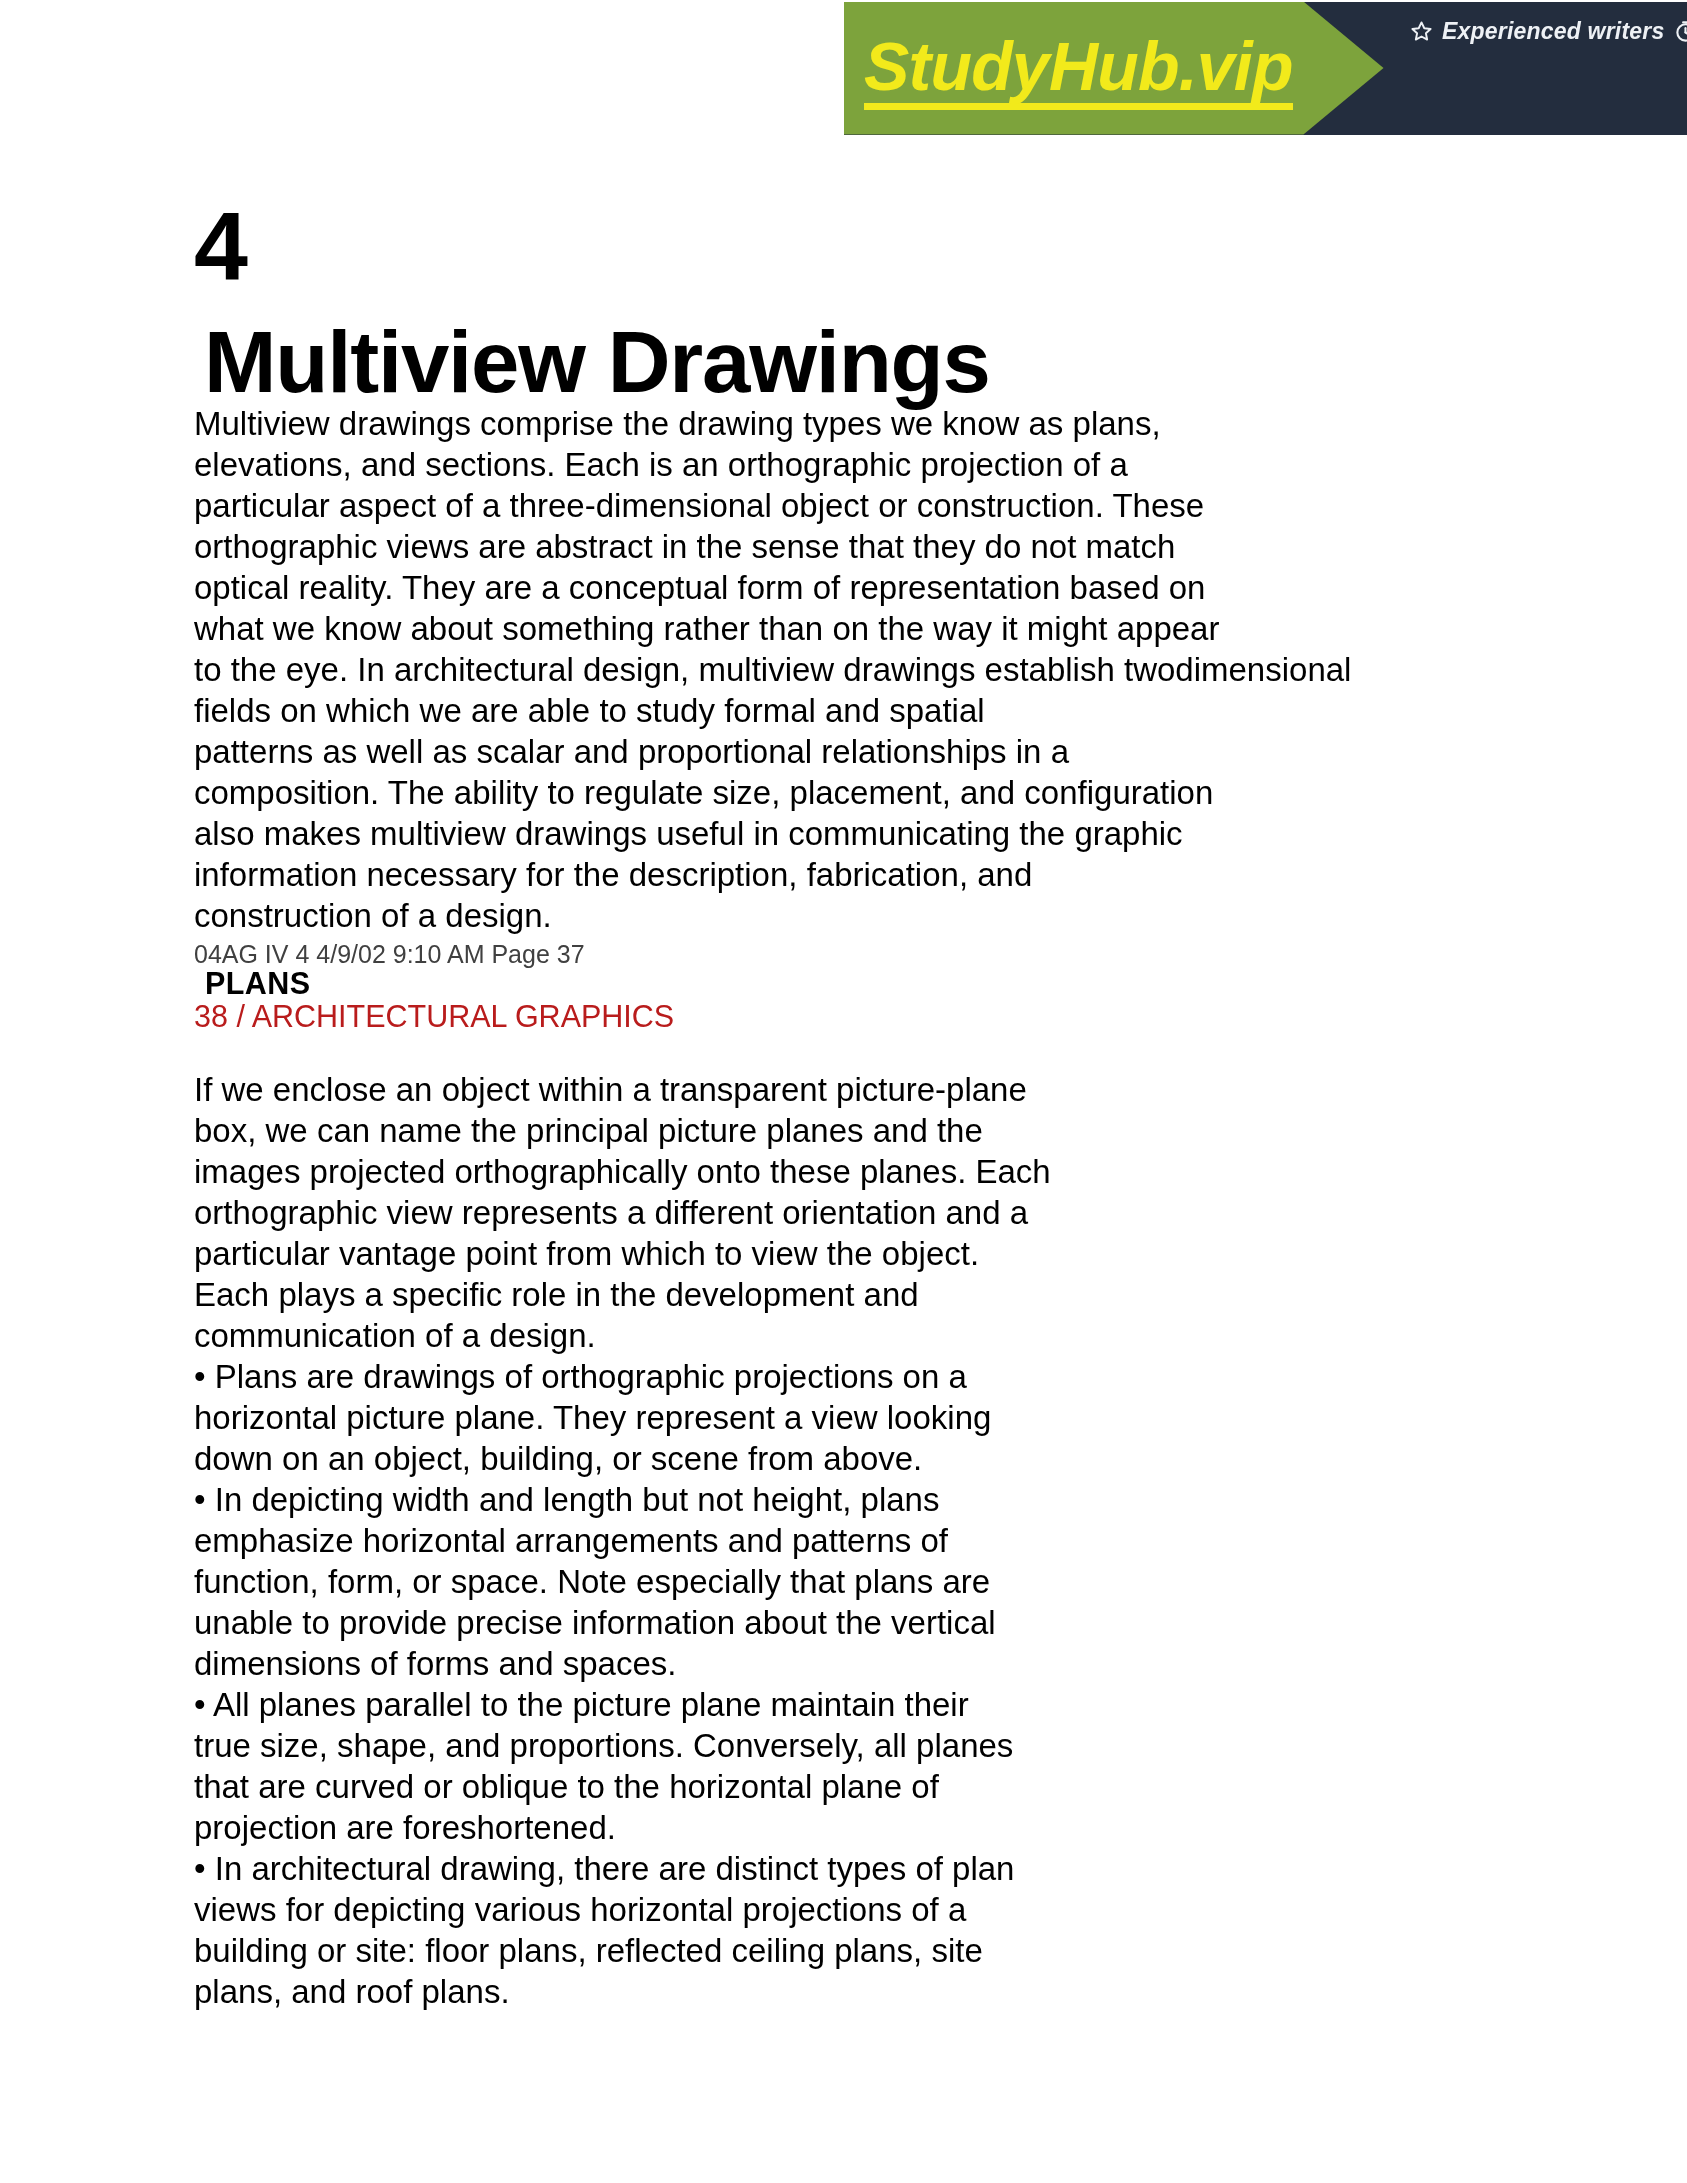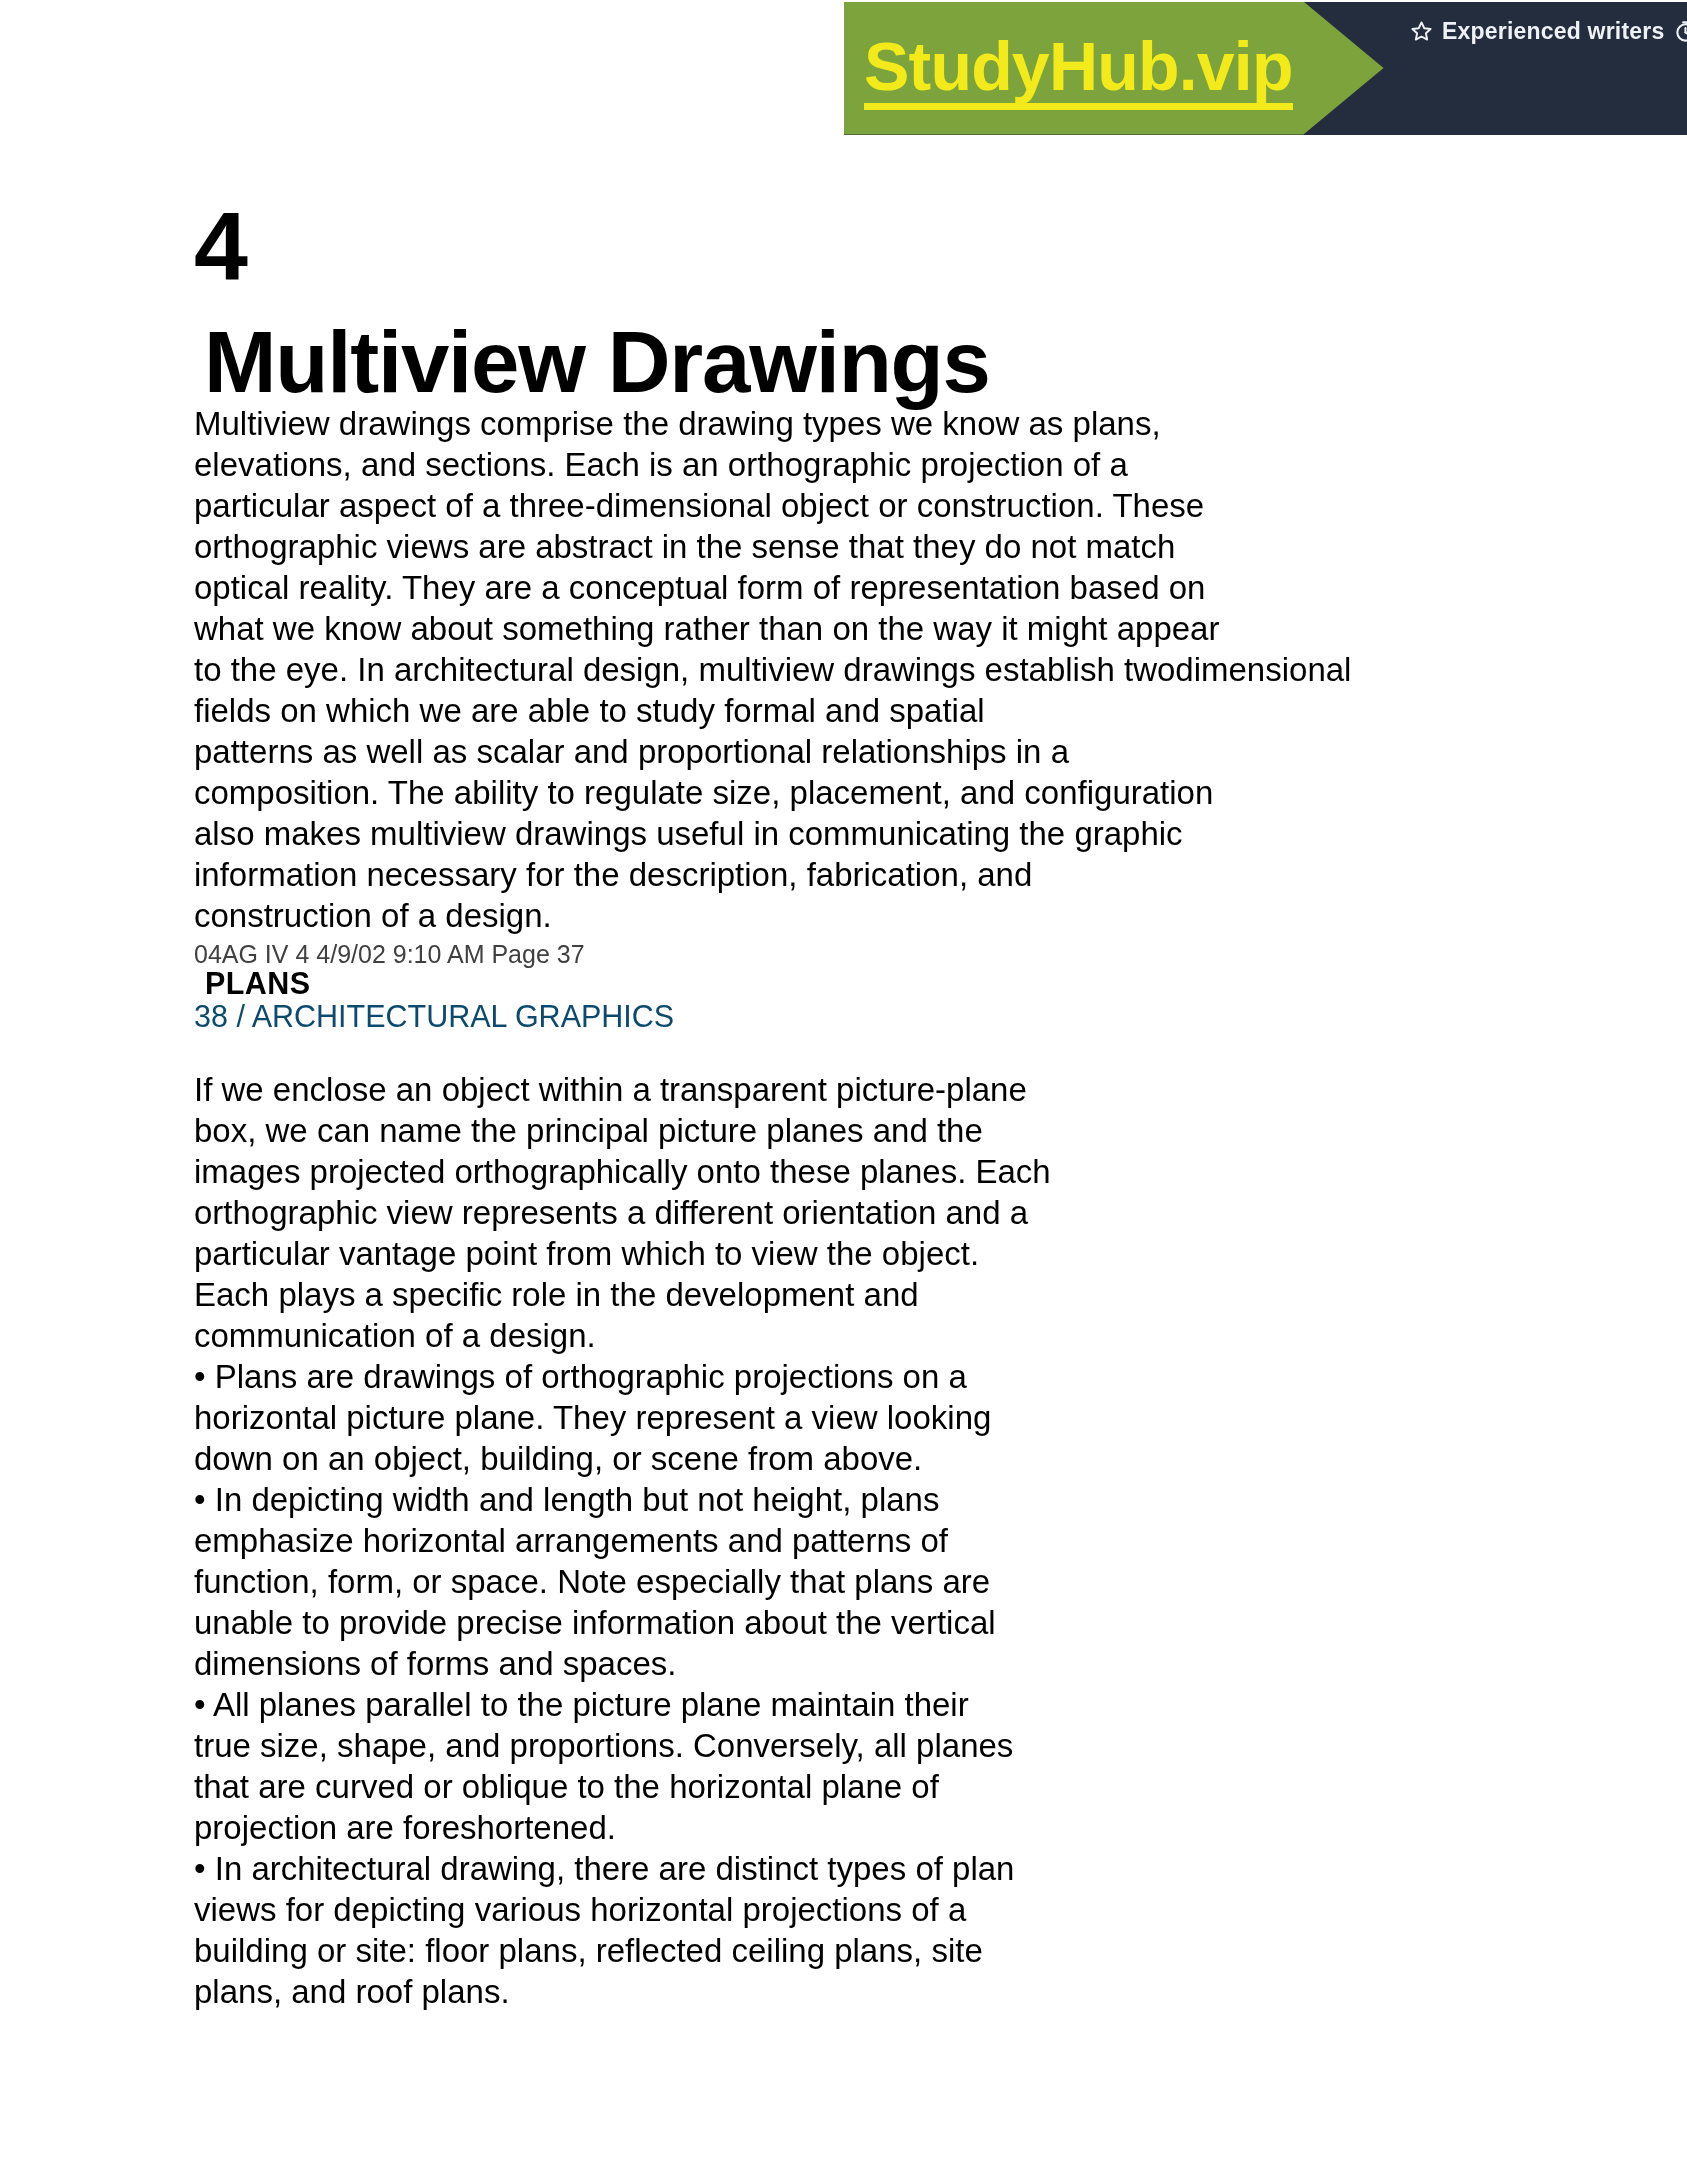--- a/index.html
+++ b/index.html
@@ -1,38 +1,38 @@
 <!DOCTYPE html>
 <html style="font-size:13px"><head>
 <meta charset="utf-8">
 <style>
   html,body{margin:0;padding:0;background:#ffffff;}
   body{font-family:"Liberation Sans","DejaVu Sans",sans-serif;}
   .page{position:relative;width:1687px;height:2183px;background:#ffffff;overflow:hidden;}
 
   
-  .banner{position:absolute;left:844px;top:1.6px;width:843px;height:133px;background:#232d3e;}
+  .banner{position:absolute;left:844px;top:1.6px;width:843px;height:133px;background:#232d3e;font-style:italic;}
   .banner-green{position:absolute;left:0;top:0;width:100%;height:100%;background:#7da33c;
     clip-path:polygon(0 0,54.5% 0,64% 50%,54.5% 100%,0 100%);}
   .banner-logo{position:absolute;left:20px;top:30px;display:inline-block;
     font-size:68px;font-weight:bold;line-height:1;color:#f2ea1b;letter-spacing:-0.8px;
     padding-bottom:3.3px;border-bottom:7.4px solid #f2ea1b;cursor:pointer;}
   .banner-features{position:absolute;left:566px;top:16.5px;display:flex;flex-direction:row;gap:10px;}
   .feature-row{display:flex;align-items:center;gap:9px;height:26px;}
   .feature-row svg{width:23px;height:23px;flex:0 0 auto;}
   .feature-label{color:#eef1f5;font-size:23px;font-weight:bold;white-space:nowrap;letter-spacing:0.2px;}
 
   
   .chapter-number{position:absolute;left:194px;top:198px;font-size:97px;font-weight:bold;line-height:1;color:#000;}
   .doc-title{position:absolute;left:192px;top:306px;font-size:87px;font-weight:bold;line-height:1;color:#000;letter-spacing:-1.2px;white-space:nowrap;}
   .para{position:absolute;left:194px;width:1359px;font-size:33px;line-height:41px;color:#000;white-space:pre-line;}
   .para-intro{top:403px;}
   .meta-line{position:absolute;left:194px;top:939px;font-size:25px;line-height:30px;color:#404040;}
   .section-heading{position:absolute;left:194px;top:967px;font-size:30.5px;line-height:33px;font-weight:bold;color:#000;letter-spacing:0.4px;margin-left:11px;}
-  .running-header{position:absolute;left:194px;top:999px;font-size:30.5px;line-height:35px;color:#0c4a6e;}
+  .running-header{position:absolute;left:194px;top:999px;font-size:30.5px;line-height:35px;color:#b91c1c;}
   .para-plans{top:1033px;margin-top:36px;}
 </style>
 </head>
 <body>
 
 <div class="page">
 
   <div class="banner">
     <div class="banner-green"></div>
     <span class="banner-logo">StudyHub.vip</span>

